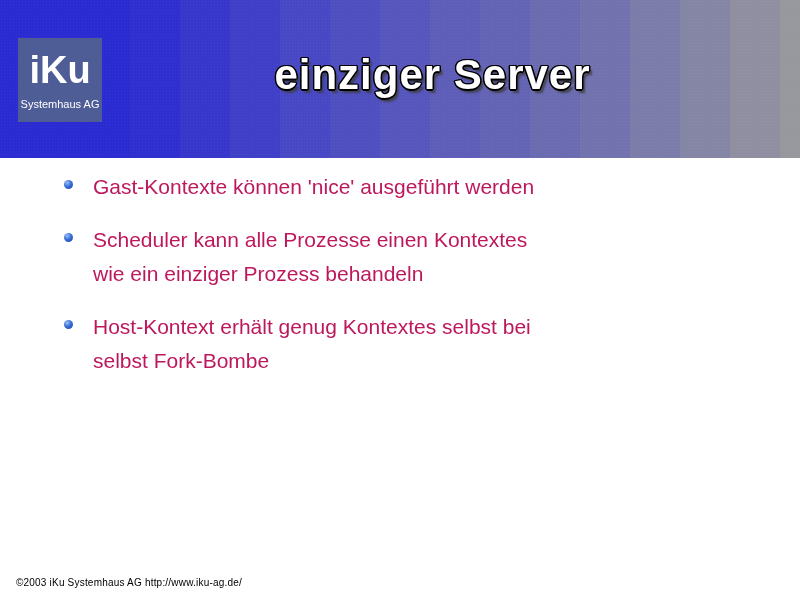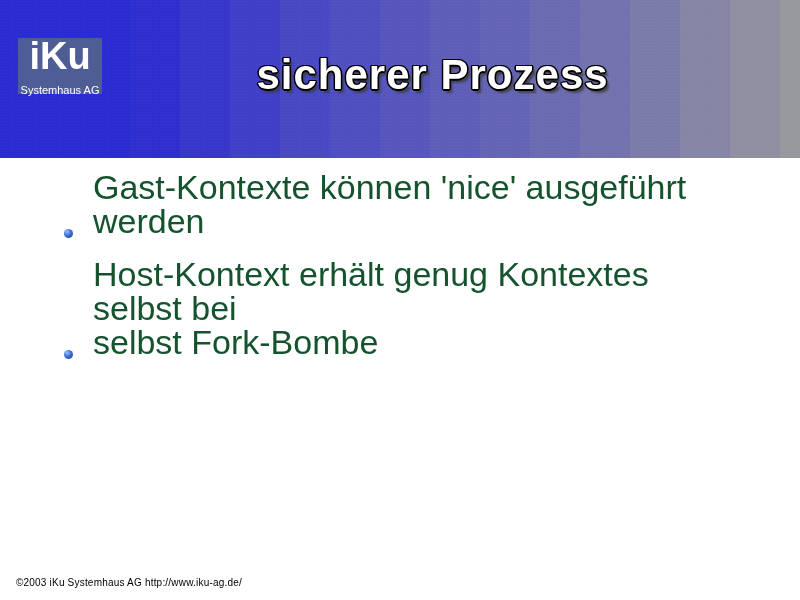--- a/index.html
+++ b/index.html
@@ -47,21 +47,21 @@
     background-size: 3px 3px;
     opacity: 0.35;
     pointer-events: none;
   }
   
   .logo {
     position: absolute;
     left: 18px;
     top: 38px;
     width: 84px;
-    height: 56px;
+    height: 84px;
     background: #4e5d96;
     color: #ffffff;
     display: flex;
     flex-direction: column;
     align-items: center;
     justify-content: center;
     z-index: 2;
   }
   .logo-name {
     font-size: 38px;
@@ -103,24 +103,24 @@
     position: absolute;
     top: 170px;
     left: 64px;
     width: 680px;
     margin: 0;
     padding: 0;
     list-style: none;
   }
   .bullet-item {
     display: flex;
-    align-items: flex-end;
+    align-items: flex-start;
     margin-bottom: 19px;
-    color: #14532d;
-    font-size: 34px;
+    color: #be185d;
+    font-size: 21px;
     line-height: 34px;
   }
   .bullet-dot {
     flex-shrink: 0;
     width: 9px;
     height: 9px;
     margin-top: 10px;
     margin-right: 20px;
     border-radius: 50%;
     background: radial-gradient(circle at 35% 30%, #9cc0f5 0%, #3b6fd8 45%, #123f9e 100%);
@@ -141,29 +141,36 @@
 <body>
 
 <div class="slide">
 
   <div class="header">
     <div class="logo">
       <div class="logo-name">iKu</div>
       <div class="logo-sub">Systemhaus AG</div>
     </div>
     <h1 class="title">
-      <span class="title-line">sicherer Prozess</span>
+      <span class="title-line">einziger Server</span>
     </h1>
   </div>
 
   <ul class="bullets">
     <li class="bullet-item">
       <span class="bullet-dot"></span>
       <div class="bullet-text">
         <div>Gast-Kontexte können 'nice' ausgeführt werden</div>
+      </div>
+    </li>
+    <li class="bullet-item">
+      <span class="bullet-dot"></span>
+      <div class="bullet-text">
+        <div>Scheduler kann alle Prozesse einen Kontextes</div>
+        <div>wie ein einziger Prozess behandeln</div>
       </div>
     </li>
     <li class="bullet-item">
       <span class="bullet-dot"></span>
       <div class="bullet-text">
         <div>Host-Kontext erhält genug Kontextes selbst bei</div>
         <div>selbst Fork-Bombe</div>
       </div>
     </li>
   </ul>

